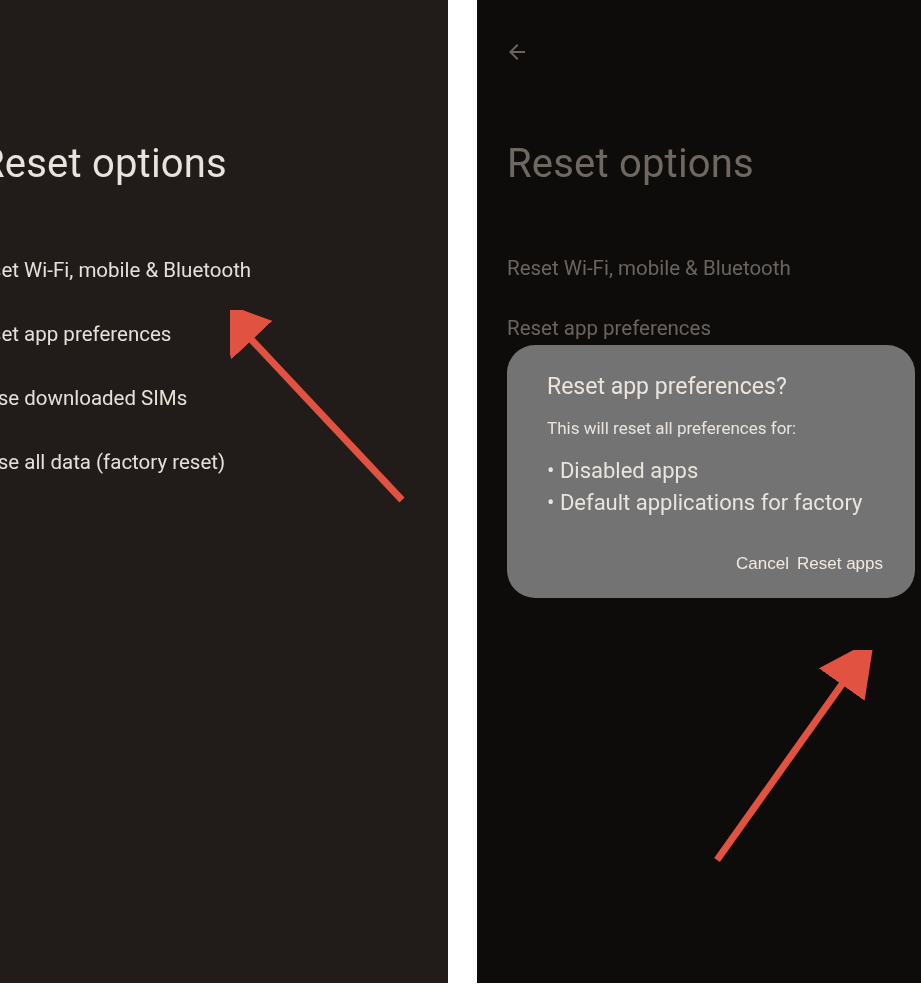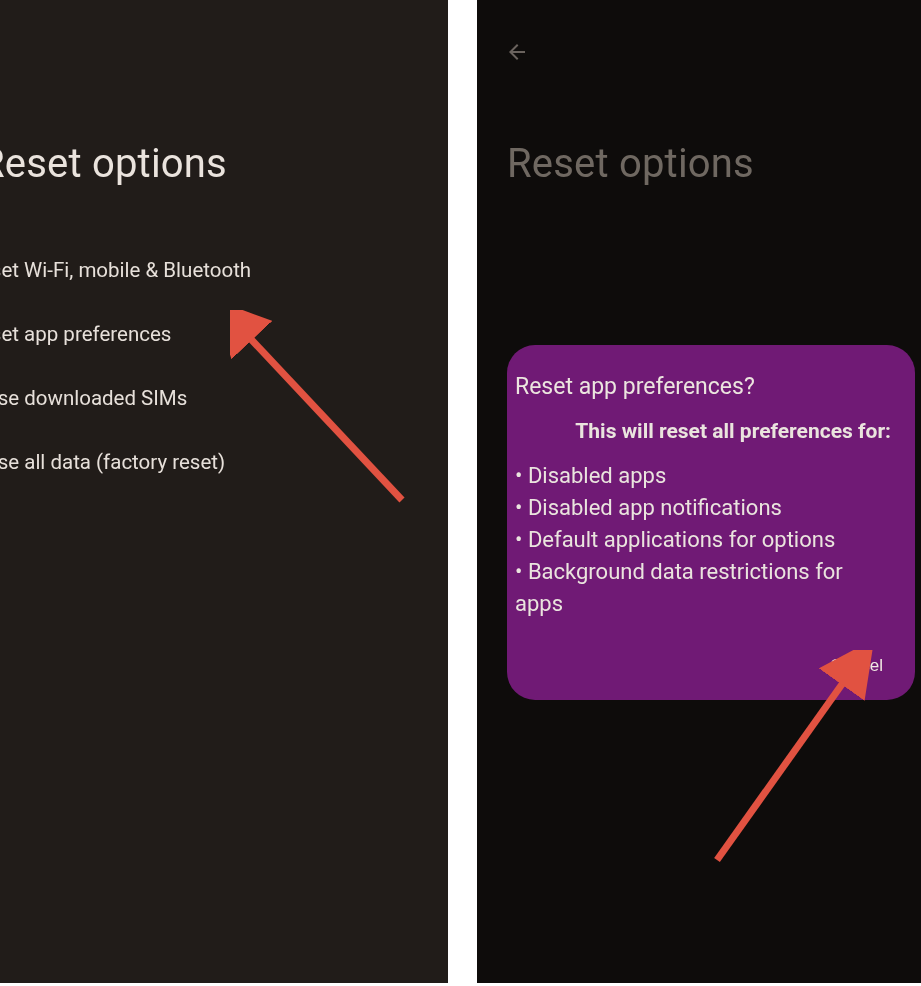--- a/index.html
+++ b/index.html
@@ -74,37 +74,36 @@
   .phone-right .option { color: #6b645e; padding: 18px 10px 18px 10px; }
   .dim-overlay {
     position: absolute;
     inset: 0;
   }
   .dialog {
     position: absolute;
     left: 30px;
     right: 6px;
     top: 345px;
-    background: #701a75;
+    background: #737373;
     border-radius: 28px;
-    padding: 28px 24px 14px 8px;
+    padding: 28px 24px 14px 40px;
     color: #e8e1db;
   }
   .dialog-title {
     font-size: 23px;
     font-weight: 400;
     margin-bottom: 16px;
     color: #ece5df;
   }
   .dialog-text {
-    font-size: 21px;
+    font-size: 17px;
     line-height: 1.45;
     color: #eae4de;
-    font-weight: 700;
-    text-align: right;
+    font-weight: 400;
   }
   .dialog-bullets {
     margin: 14px 0;
   }
   .dialog-bullets .bline {
     font-size: 22px;
     line-height: 1.45;
     color: #eae4de;
   }
   .dialog-actions {
@@ -153,33 +152,36 @@
     </svg>
   </div>
 
   <div class="phone phone-right">
     <div class="back-btn">
       <svg width="24" height="24" viewBox="0 0 24 24">
         <path d="M20 11H7.83l5.59-5.59L12 4l-8 8 8 8 1.41-1.41L7.83 13H20z" fill="currentColor"></path>
       </svg>
     </div>
     <h1 class="page-title">Reset options</h1>
+    <div class="options">
+      <div class="option">Reset Wi-Fi, mobile &amp; Bluetooth</div>
+      <div class="option">Reset app preferences</div>
+    </div>
     <div class="dim-overlay"></div>
 
     <div class="dialog">
       <div class="dialog-title">Reset app preferences?</div>
       <div class="dialog-text">This will reset all preferences for:</div>
       <div class="dialog-bullets">
         <div class="bline">• <span>Disabled apps</span></div>
-        <div class="bline">• <span>Disabled app notifications</span></div>
-        <div class="bline">• <span>Default applications for options</span></div>
-        <div class="bline">• <span>Background data restrictions for apps</span></div>
+        <div class="bline">• <span>Default applications for factory</span></div>
       </div>
       <div class="dialog-actions">
         <button class="dialog-btn">Cancel</button>
+        <button class="dialog-btn">Reset apps</button>
       </div>
     </div>
 
     <svg class="arrow-svg" style="left:200px; top:650px; width:210px; height:230px;" viewBox="0 0 210 230">
       <defs>
         <marker id="ah2" viewBox="0 0 10 10" refX="1" refY="5" markerWidth="8" markerHeight="8" orient="auto">
           <path d="M0,0 L10,5 L0,10 Z" fill="#e15241"></path>
         </marker>
       </defs>
       <line x1="40" y1="210" x2="168" y2="30" stroke="#e15241" stroke-width="7" marker-end="url(#ah2)"></line>

